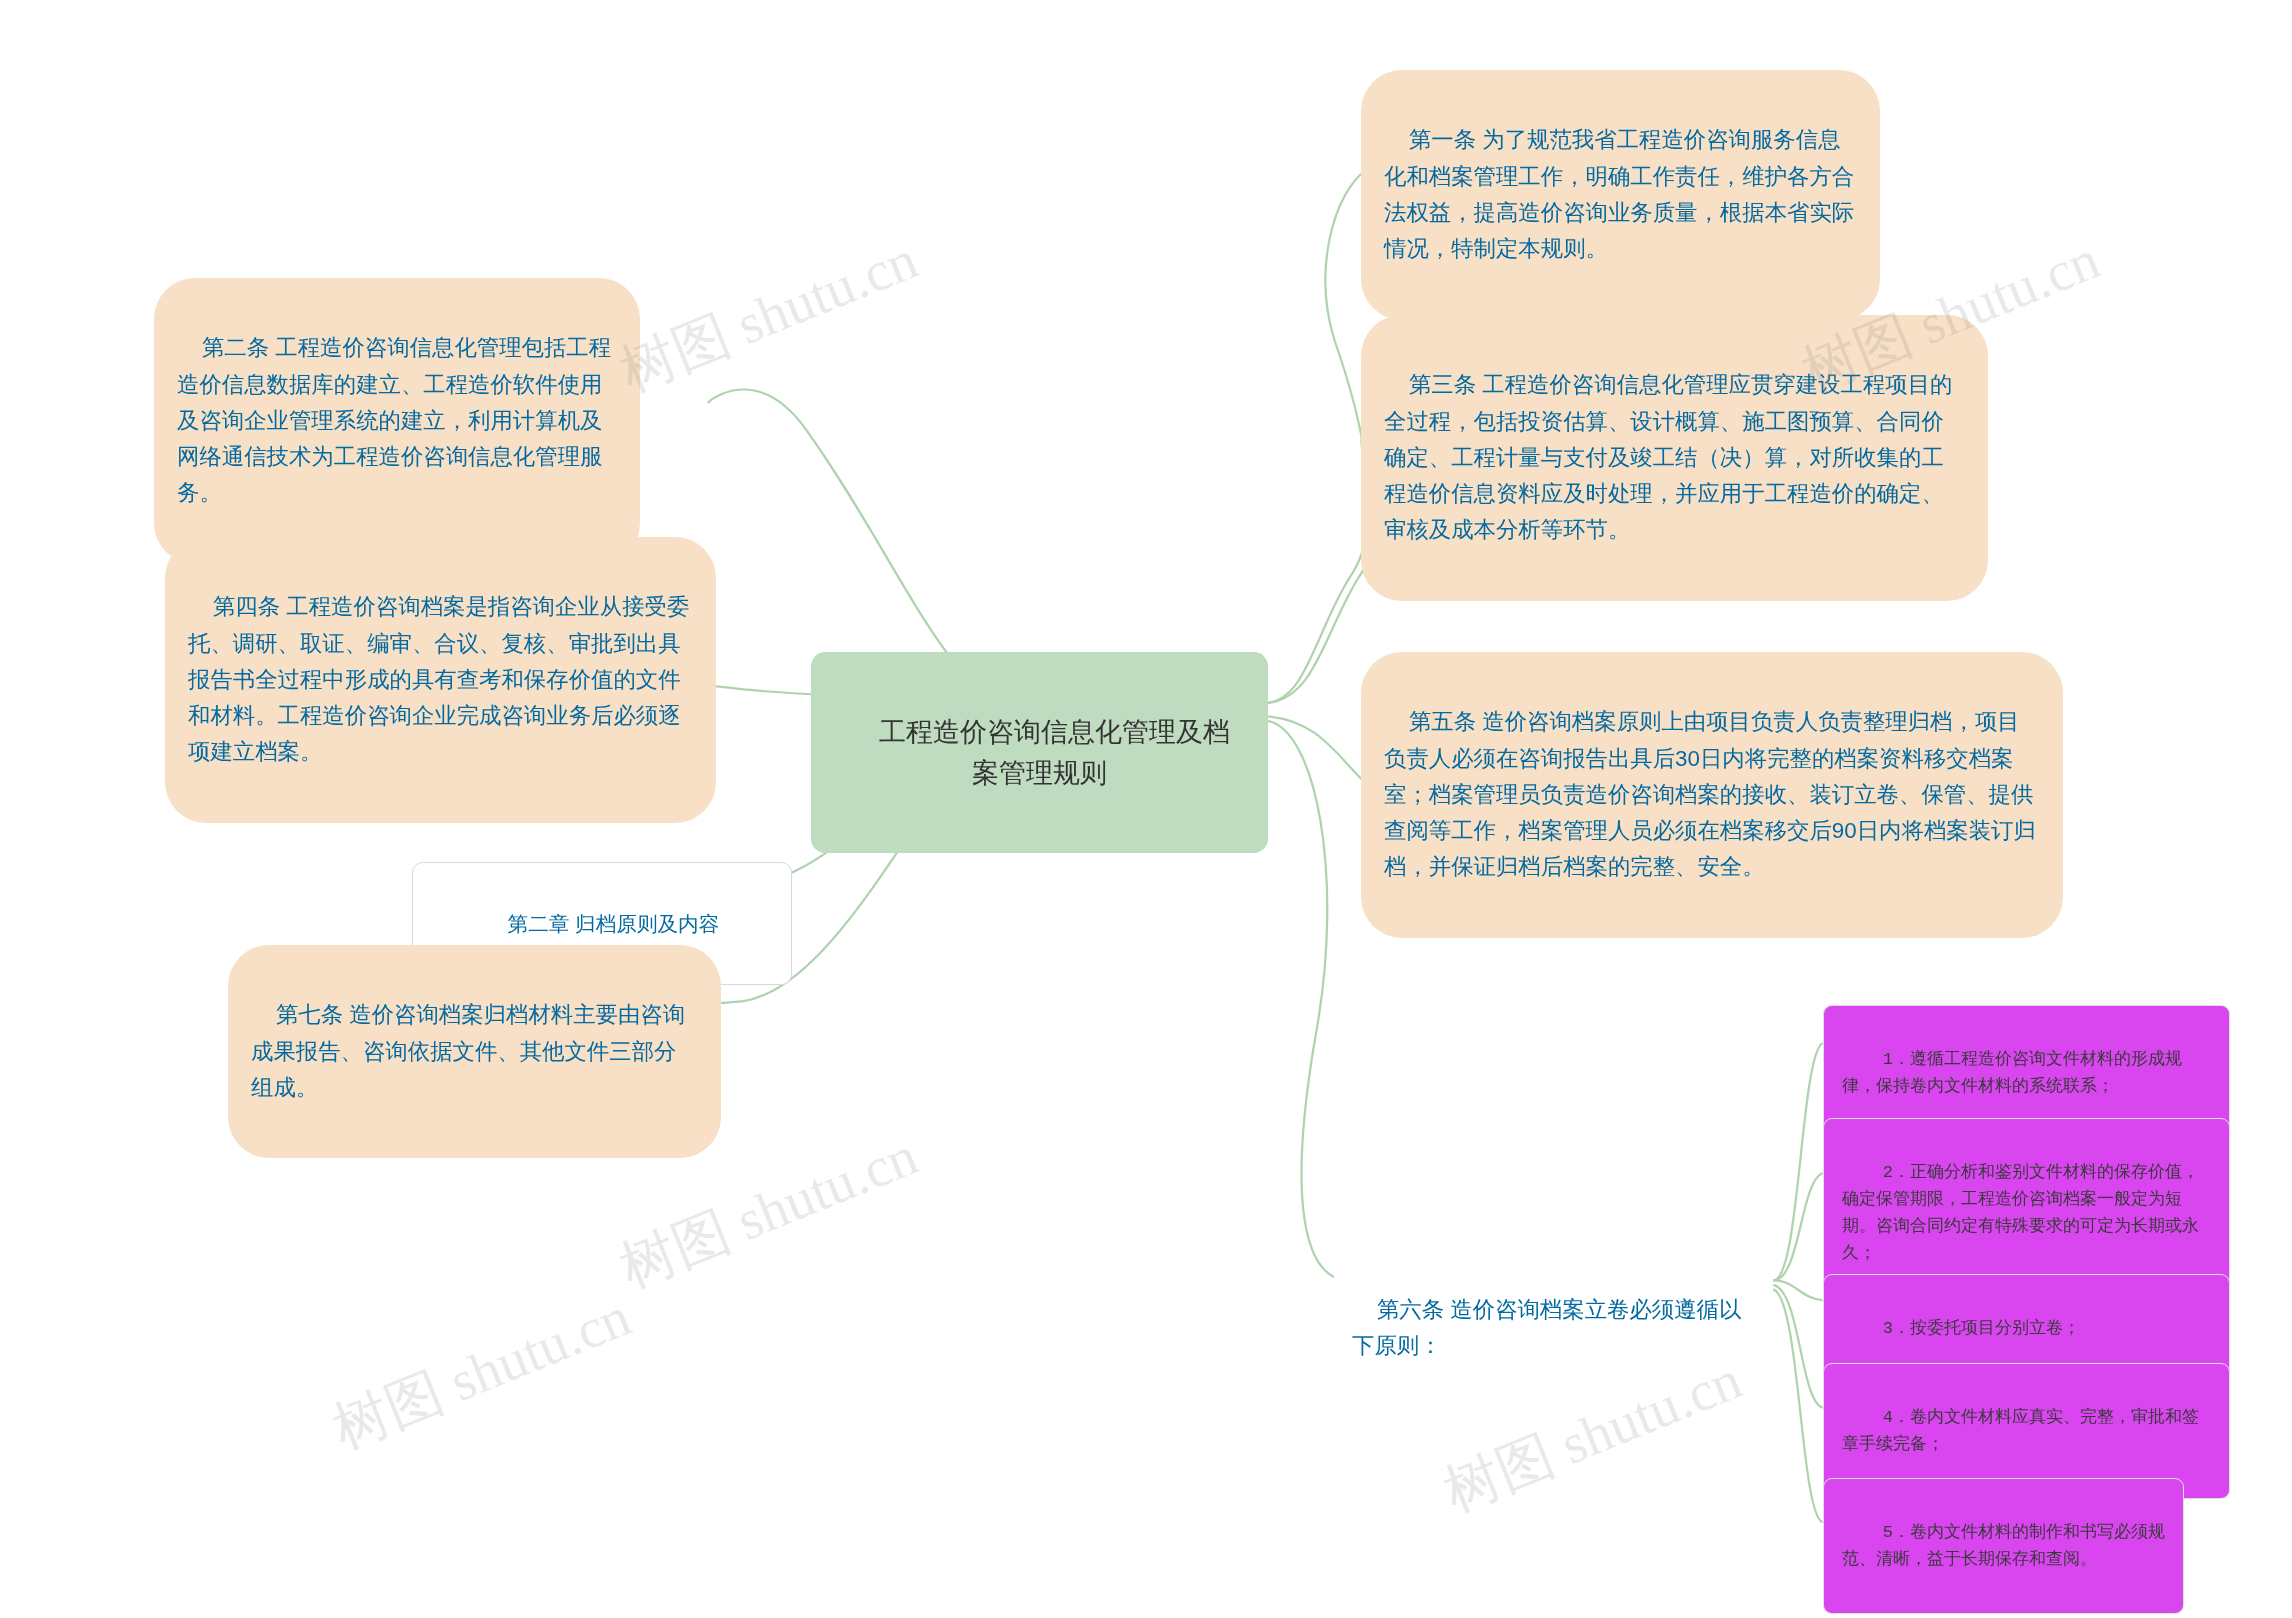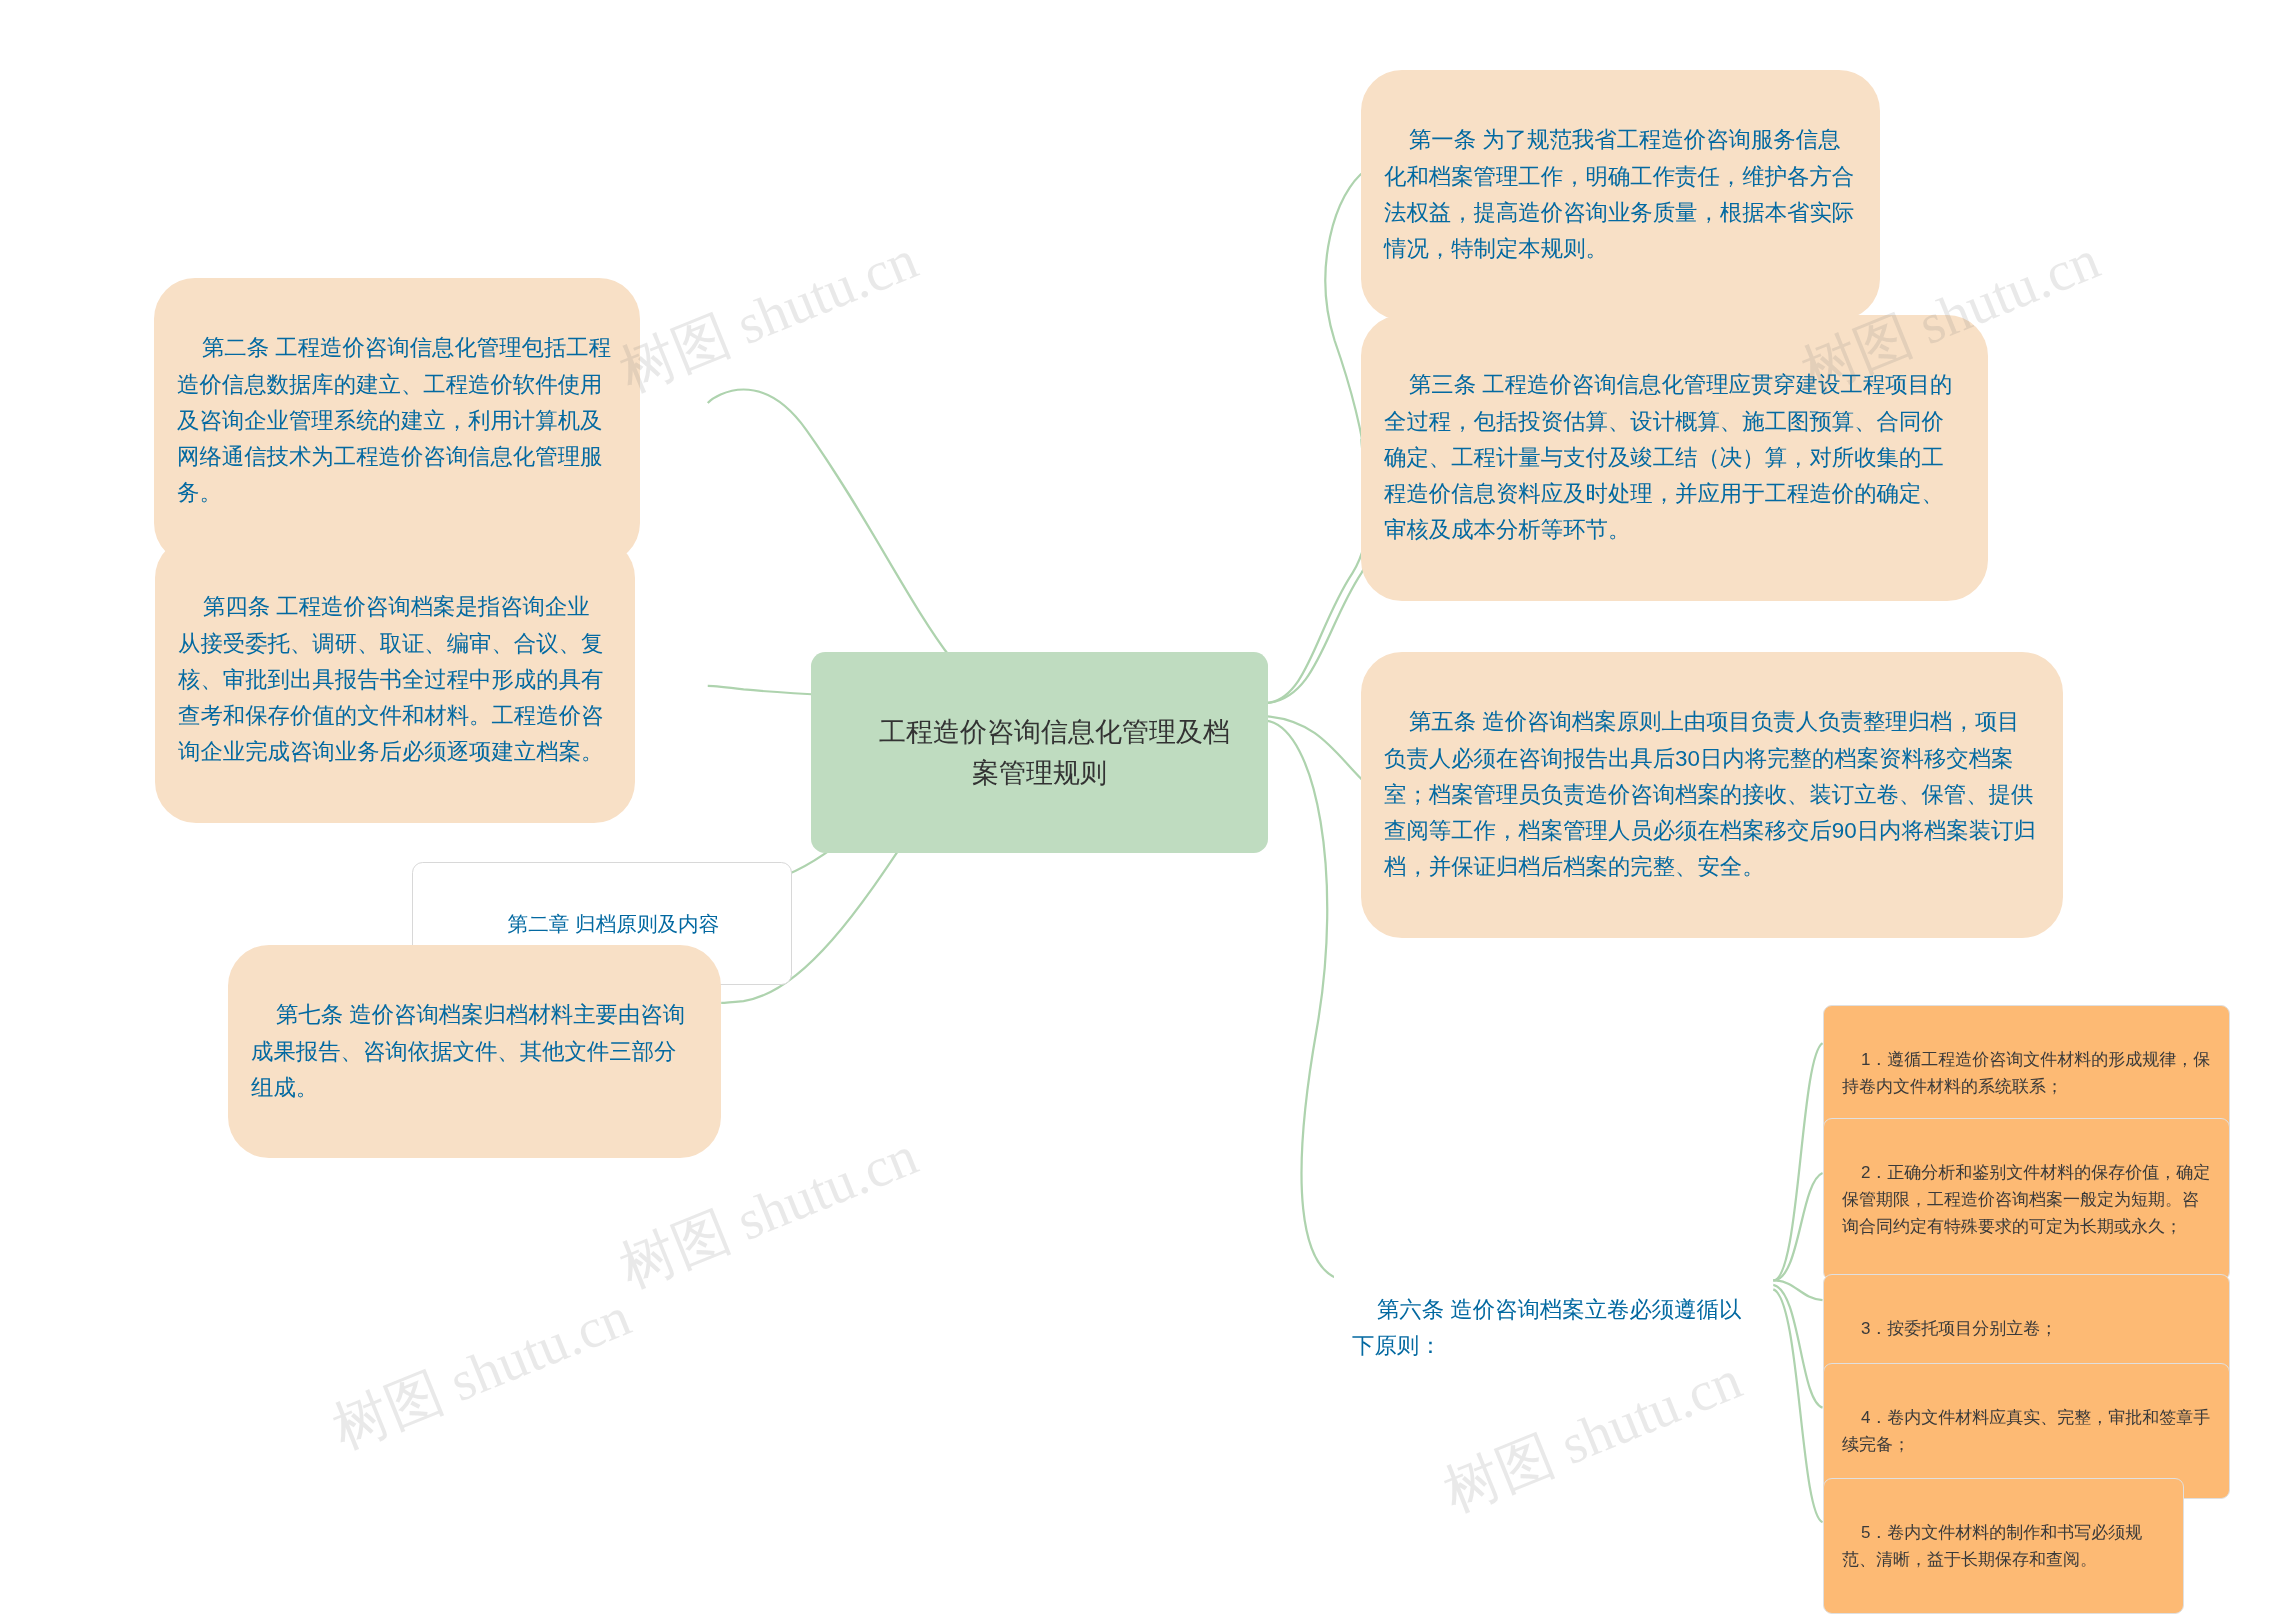--- a/index.html
+++ b/index.html
@@ -50,27 +50,28 @@
     font-size: 22.4px;
   }
   .node.plain {
     background: #ffffff;
     border: 0.9px solid #d8d8d8;
     border-radius: 10.7px;
     font-size: 20.6px;
     padding: 10.7px 19.7px;
   }
   .node.sub {
-    background: #fdba74;
+    background: #d946ef;
     border: 0.9px solid #e0e0e0;
     border-radius: 9px;
     font-size: 17px;
     color: #3a3a3a;
     padding: 12.5px 18px;
     line-height: 1.6;
+    font-family: Liberation Mono, monospace;
   }
   .watermark {
     position: absolute;
     color: rgba(120,120,120,0.16);
     font-size: 56px;
     font-family: "Liberation Serif", serif;
     transform: rotate(-22deg);
     transform-origin: left top;
     white-space: nowrap;
     pointer-events: none;
@@ -116,21 +117,21 @@
   </div>
 
   <div class="node main" style="left:1361px; top:652px; width:702px;">
     <span>第五条 造价咨询档案原则上由项目负责人负责整理归档，项目负责人必须在咨询报告出具后30日内将完整的档案资料移交档案室；档案管理员负责造价咨询档案的接收、装订立卷、保管、提供查阅等工作，档案管理人员必须在档案移交后90日内将档案装订归档，并保证归档后档案的完整、安全。</span>
   </div>
 
   <div class="node main" style="left:154px; top:278px; width:486px;">
     <span>第二条 工程造价咨询信息化管理包括工程造价信息数据库的建立、工程造价软件使用及咨询企业管理系统的建立，利用计算机及网络通信技术为工程造价咨询信息化管理服务。</span>
   </div>
 
-  <div class="node main" style="left:155px; top:537px; width:480px;">
+  <div class="node main" style="left:165px; top:537px; width:551px;">
     <span>第四条 工程造价咨询档案是指咨询企业从接受委托、调研、取证、编审、合议、复核、审批到出具报告书全过程中形成的具有查考和保存价值的文件和材料。工程造价咨询企业完成咨询业务后必须逐项建立档案。</span>
   </div>
 
   <div class="node plain" style="left:412px; top:862px; width:380px; text-align:center;">
     <span>第二章 归档原则及内容</span>
   </div>
 
   <div class="node main" style="left:228px; top:945px; width:493px;">
     <span>第七条 造价咨询档案归档材料主要由咨询成果报告、咨询依据文件、其他文件三部分组成。</span>
   </div>

